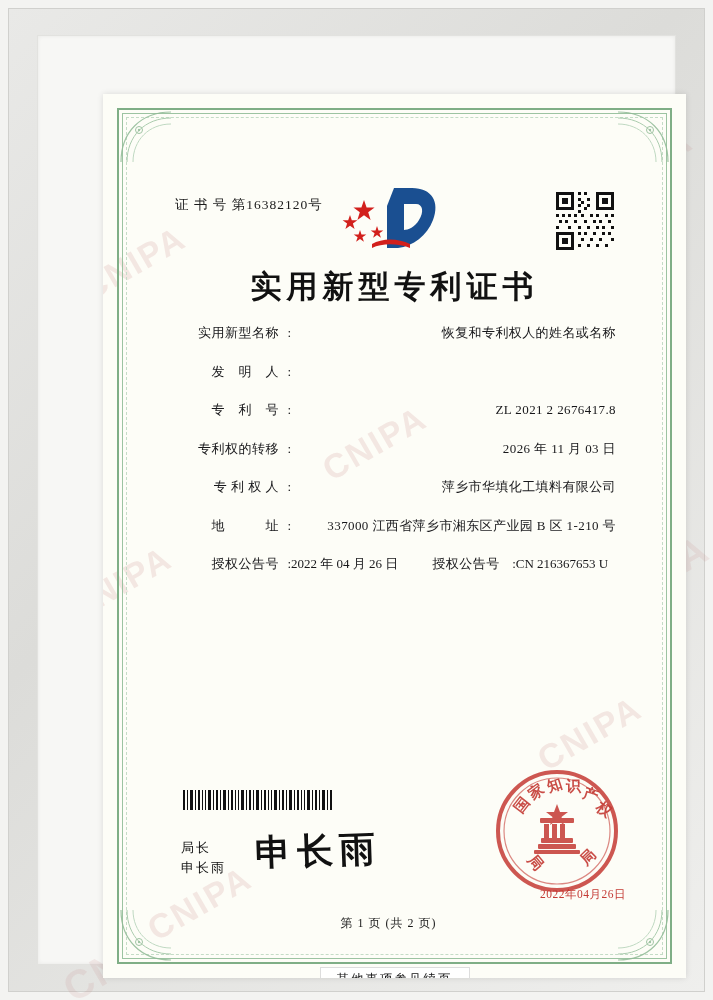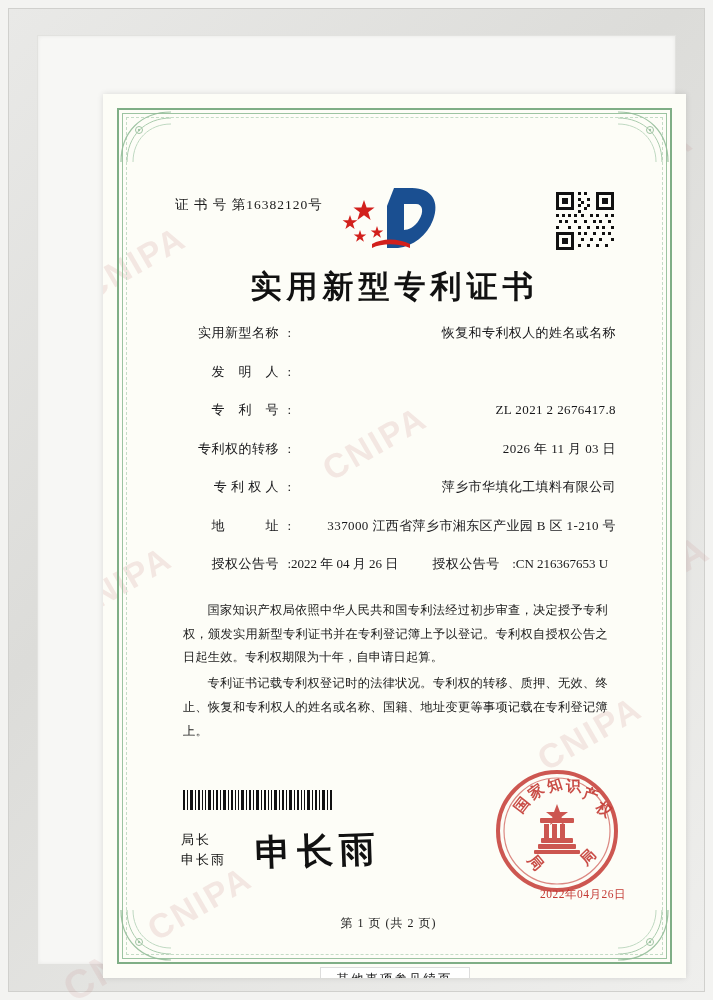--- a/index.html
+++ b/index.html
@@ -206,21 +206,21 @@
     position: absolute;
     left: 80px;
     bottom: 168px;
     width: 150px;
     height: 20px;
   }
 
   .sign-area {
     position: absolute;
     left: 78px;
-    bottom: 108px;
+    bottom: 100px;
     font-size: 13px;
     color: #111;
     line-height: 1.55;
     letter-spacing: 2px;
   }
   .signature {
     position: absolute;
     left: 152px;
     bottom: 102px;
     font-size: 36px;
@@ -460,24 +460,20 @@
               <span>2022 年 04 月 26 日</span>
               <span class="split-right">
                 <span class="f-label">授权公告号</span>
                 <span class="f-colon">:</span>
                 <span>CN 216367653 U</span>
               </span>
             </div>
 
           </div>
 
-          <div class="paragraphs">
-            <p>国家知识产权局依照中华人民共和国专利法经过初步审查，决定授予专利权，颁发实用新型专利证书并在专利登记簿上予以登记。专利权自授权公告之日起生效。专利权期限为十年，自申请日起算。</p>
-            <p>专利证书记载专利权登记时的法律状况。专利权的转移、质押、无效、终止、恢复和专利权人的姓名或名称、国籍、地址变更等事项记载在专利登记簿上。</p>
-          </div>
 
           <div class="barcode">
             <svg width="150" height="20" viewBox="0 0 150 20" shape-rendering="crispEdges">
               <g fill="#111">
                 <rect x="0" y="0" width="2" height="20"></rect>
                   <rect x="4" y="0" width="1" height="20"></rect>
                 <rect x="7" y="0" width="3" height="20"></rect>
                   <rect x="12" y="0" width="1" height="20"></rect>
                 <rect x="15" y="0" width="2" height="20"></rect>
                   <rect x="19" y="0" width="1" height="20"></rect>

